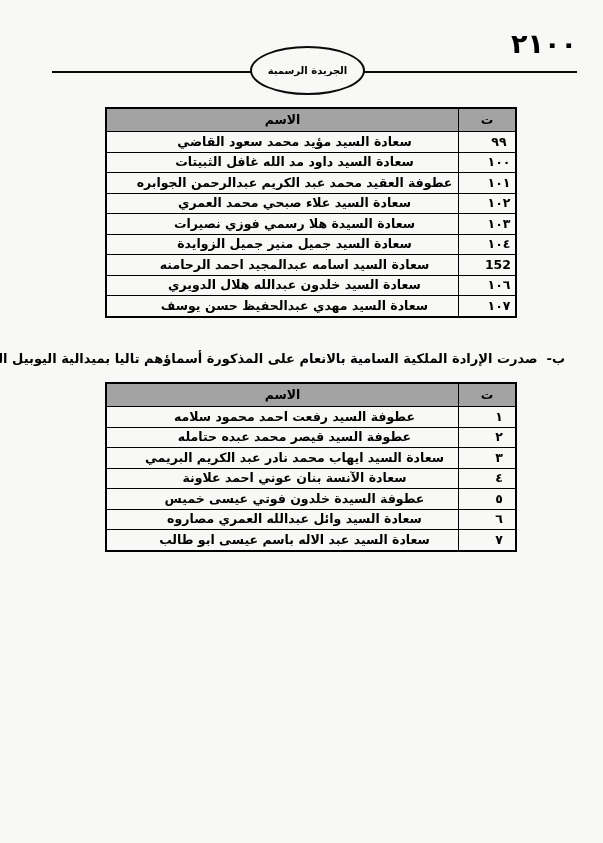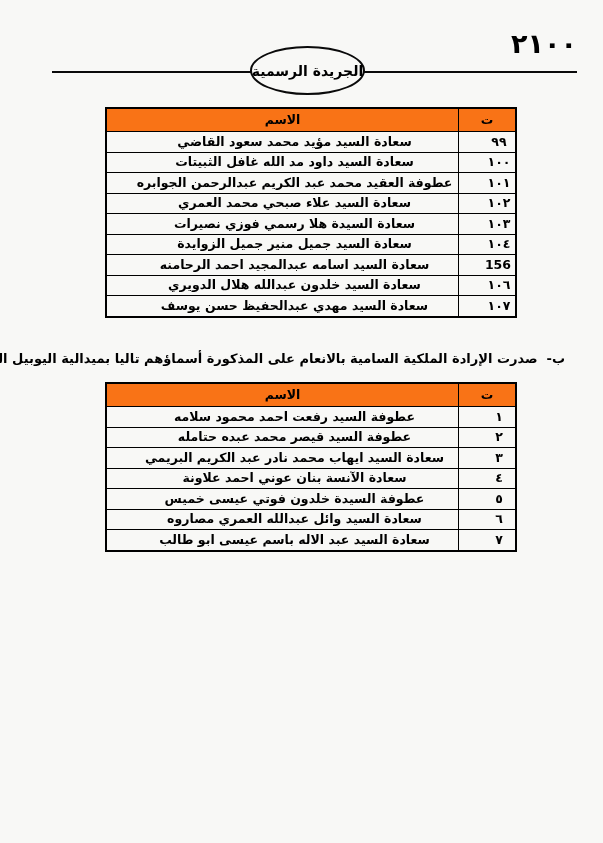--- a/index.html
+++ b/index.html
@@ -45,21 +45,21 @@
     height: 49px;
     background: #f8f8f6;
     border: 2.5px solid #0a0a0a;
     border-radius: 50%;
     display: flex;
     align-items: center;
     justify-content: center;
     box-sizing: border-box;
   }
   .gazette-oval .badge-text {
-    font-size: 14px;
+    font-size: 10px;
     font-weight: bold;
     direction: rtl;
     white-space: nowrap;
   }
   .names-table {
     position: absolute;
     left: 105px;
     width: 412px;
     border-collapse: collapse;
     direction: rtl;
@@ -74,21 +74,21 @@
     font-weight: bold;
     text-align: center;
     vertical-align: middle;
     padding: 0 4px;
     font-size: 12.5px;
     line-height: 1.1;
     overflow: hidden;
     white-space: nowrap;
   }
   .names-table th {
-    background: #f97316;
+    background: #a3a3a3;
     height: 22px;
   }
   .names-table td {
     height: 19.5px;
     padding-left: 28px;
   }
   .col-num { width: 48px; }
   .intro {
     position: absolute;
     top: 351px;
@@ -144,21 +144,21 @@
       </tr>
       <tr>
         <td class="col-num">١٠٣</td>
         <td class="col-name">سعادة السيدة هلا رسمي فوزي نصيرات</td>
       </tr>
       <tr>
         <td class="col-num">١٠٤</td>
         <td class="col-name">سعادة السيد جميل منير جميل الزوايدة</td>
       </tr>
       <tr>
-        <td class="col-num">156</td>
+        <td class="col-num">152</td>
         <td class="col-name">سعادة السيد اسامه عبدالمجيد احمد الرحامنه</td>
       </tr>
       <tr>
         <td class="col-num">١٠٦</td>
         <td class="col-name">سعادة السيد خلدون عبدالله هلال الدويري</td>
       </tr>
       <tr>
         <td class="col-num">١٠٧</td>
         <td class="col-name">سعادة السيد مهدي عبدالحفيظ حسن يوسف</td>
       </tr>

